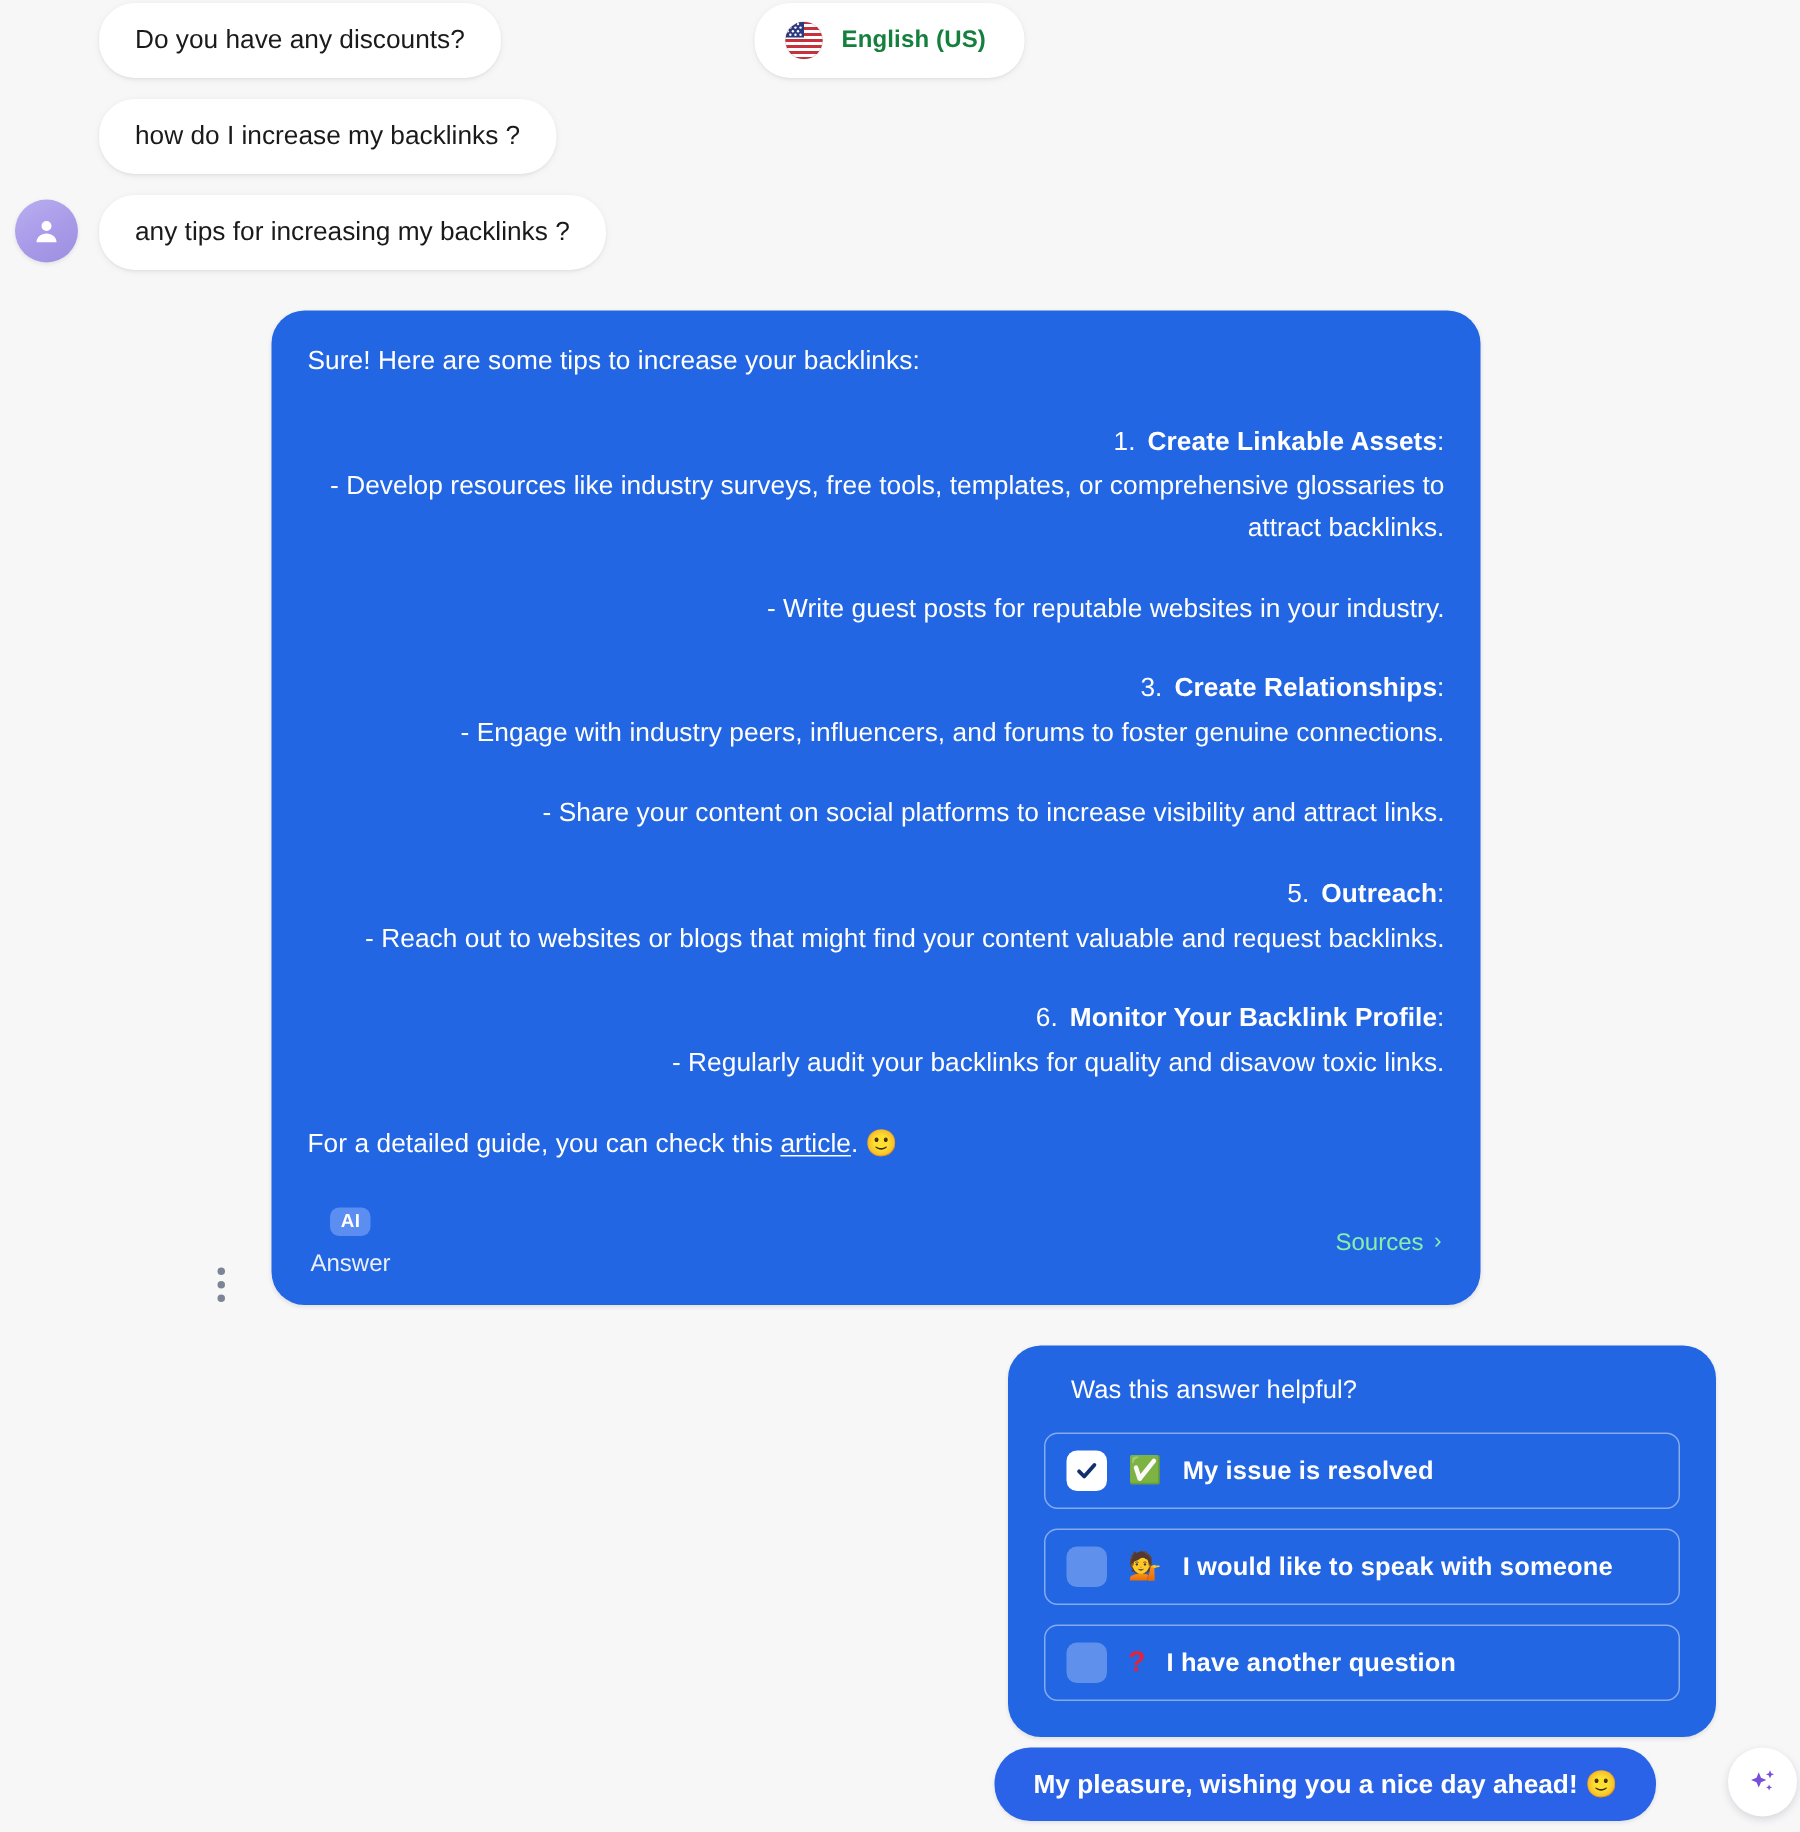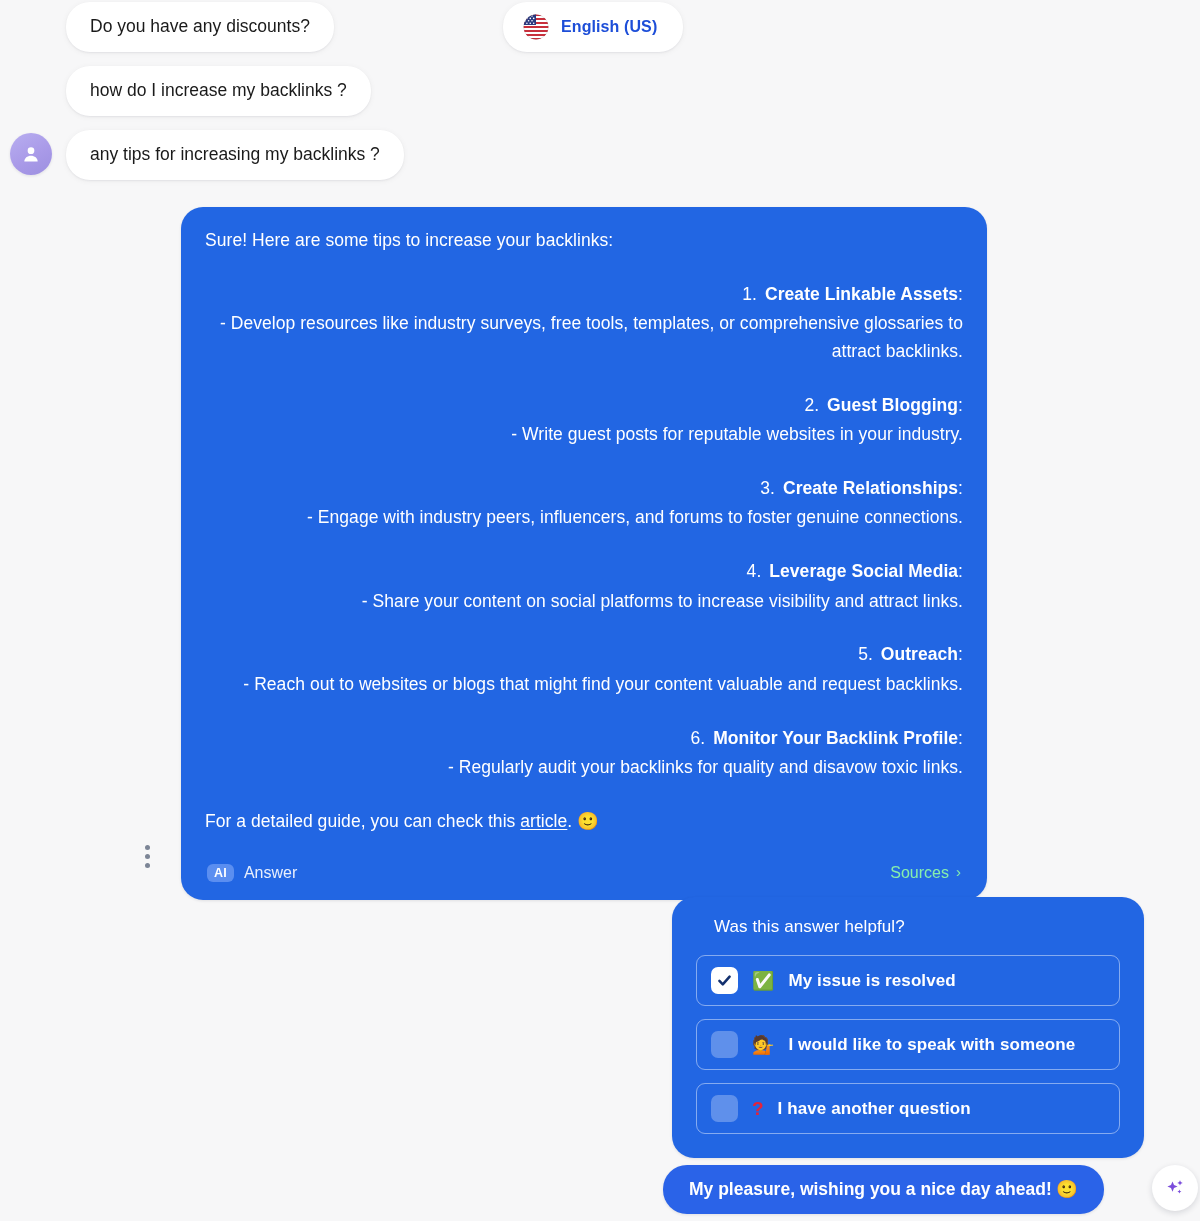--- a/index.html
+++ b/index.html
@@ -41,21 +41,21 @@
     align-items: center;
     gap: 12px;
     background: #ffffff;
     border-radius: 24px;
     padding: 12px 26px 12px 20px;
     box-shadow: 0 1px 2px rgba(16,24,40,.06), 0 1px 6px rgba(16,24,40,.05);
   }
   .lang-label {
     font-size: 16px;
     font-weight: 700;
-    color: #1d4ed8;
+    color: #15803d;
     letter-spacing: .1px;
     text-align: center;
   }
   .flag-icon { width: 26px; height: 26px; display: block; border-radius: 50%; }
 
   .avatar {
     position: absolute;
     left: 10px;
     top: 133px;
     width: 42px;
@@ -104,21 +104,21 @@
     text-underline-offset: 2px;
   }
   .emoji { font-family: "DejaVu Sans", sans-serif; }
 
   .answer-footer {
     display: flex;
     align-items: center;
     justify-content: space-between;
     padding: 6px 2px 18px 2px;
   }
-  .footer-left { display: flex; align-items: flex-start; gap: 10px; }
+  .footer-left { display: flex; align-items: center; gap: 10px; flex-direction: column; }
   .ai-badge {
     background: #5b8ef0;
     color: #ffffff;
     font-size: 12.5px;
     font-weight: 700;
     border-radius: 6px;
     padding: 3px 7px;
     line-height: 1;
     letter-spacing: .2px;
   }
@@ -292,37 +292,31 @@
       <p class="intro">Sure! Here are some tips to increase your backlinks:</p>
 
       <div class="tip">
         <p class="tip-head">
           <span class="tip-num">1.</span><span class="tip-title">Create Linkable Assets</span>:
         </p>
         <p class="tip-desc">- Develop resources like industry surveys, free tools, templates, or comprehensive glossaries to attract backlinks.</p>
       </div>
 
       <div class="tip">
-        <p class="tip-head">
-          <span class="tip-num">2.</span><span class="tip-title">Guest Blogging</span>:
-        </p>
         <p class="tip-desc">- Write guest posts for reputable websites in your industry.</p>
       </div>
 
       <div class="tip">
         <p class="tip-head">
           <span class="tip-num">3.</span><span class="tip-title">Create Relationships</span>:
         </p>
         <p class="tip-desc">- Engage with industry peers, influencers, and forums to foster genuine connections.</p>
       </div>
 
       <div class="tip">
-        <p class="tip-head">
-          <span class="tip-num">4.</span><span class="tip-title">Leverage Social Media</span>:
-        </p>
         <p class="tip-desc">- Share your content on social platforms to increase visibility and attract links.</p>
       </div>
 
       <div class="tip">
         <p class="tip-head">
           <span class="tip-num">5.</span><span class="tip-title">Outreach</span>:
         </p>
         <p class="tip-desc">- Reach out to websites or blogs that might find your content valuable and request backlinks.</p>
       </div>
 

